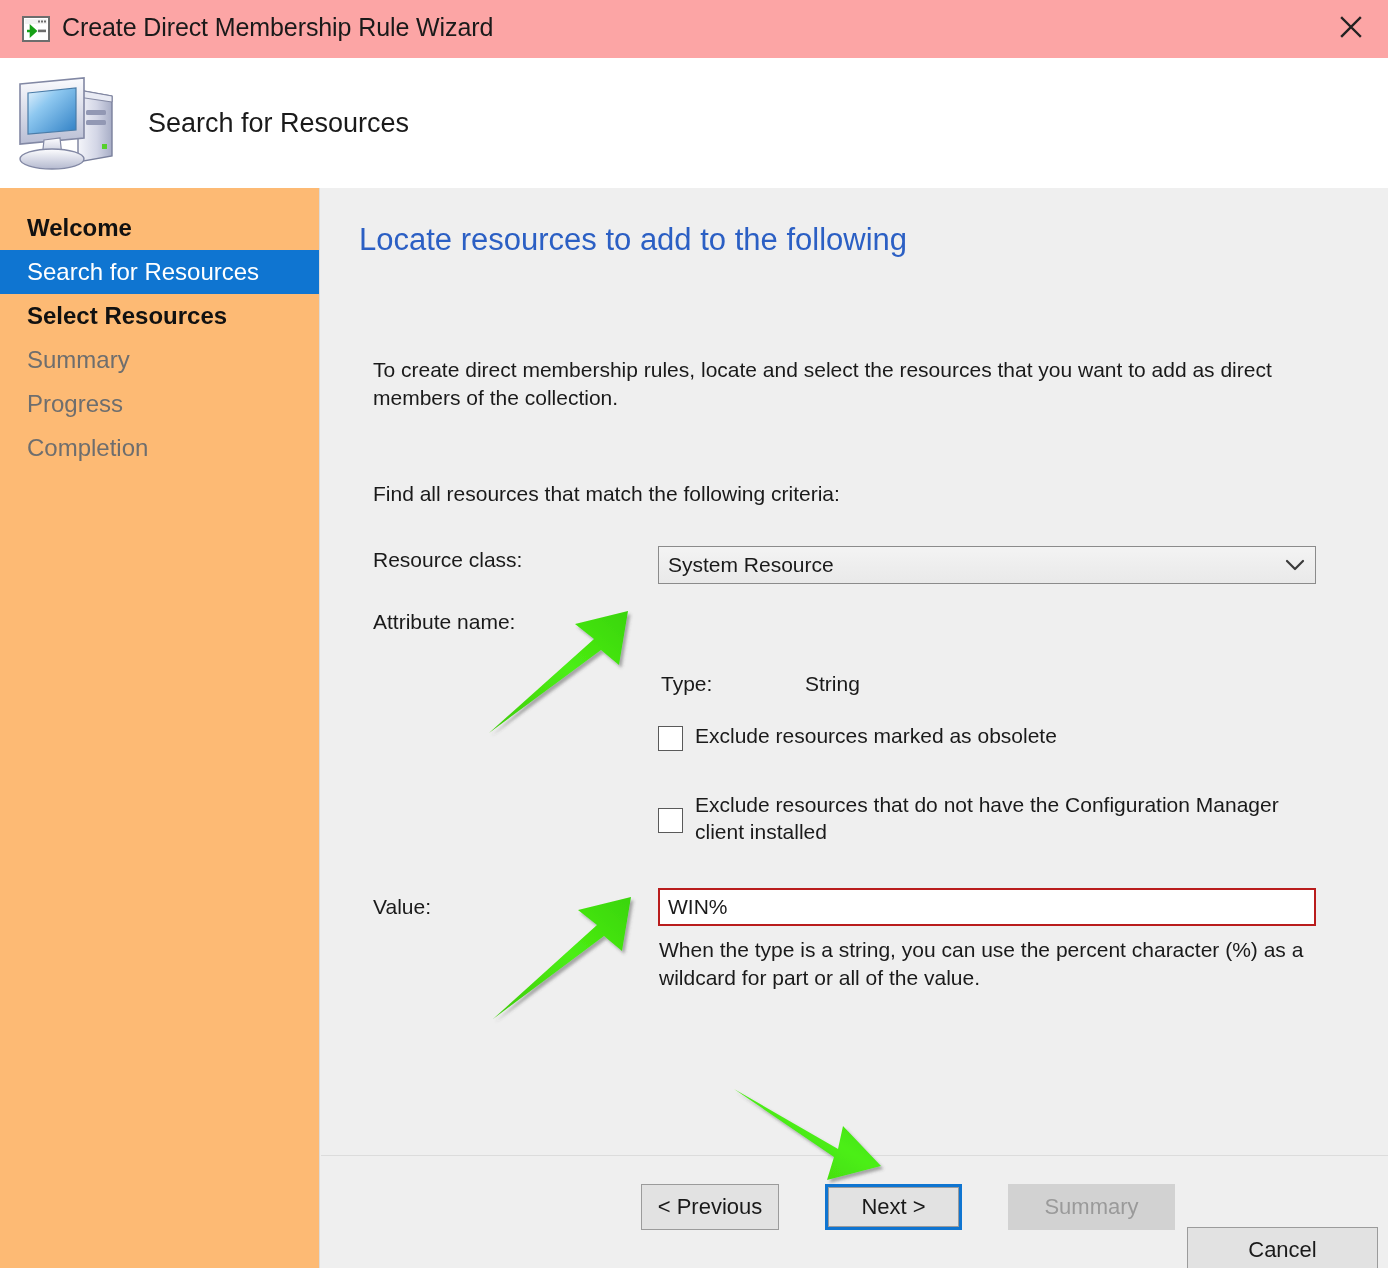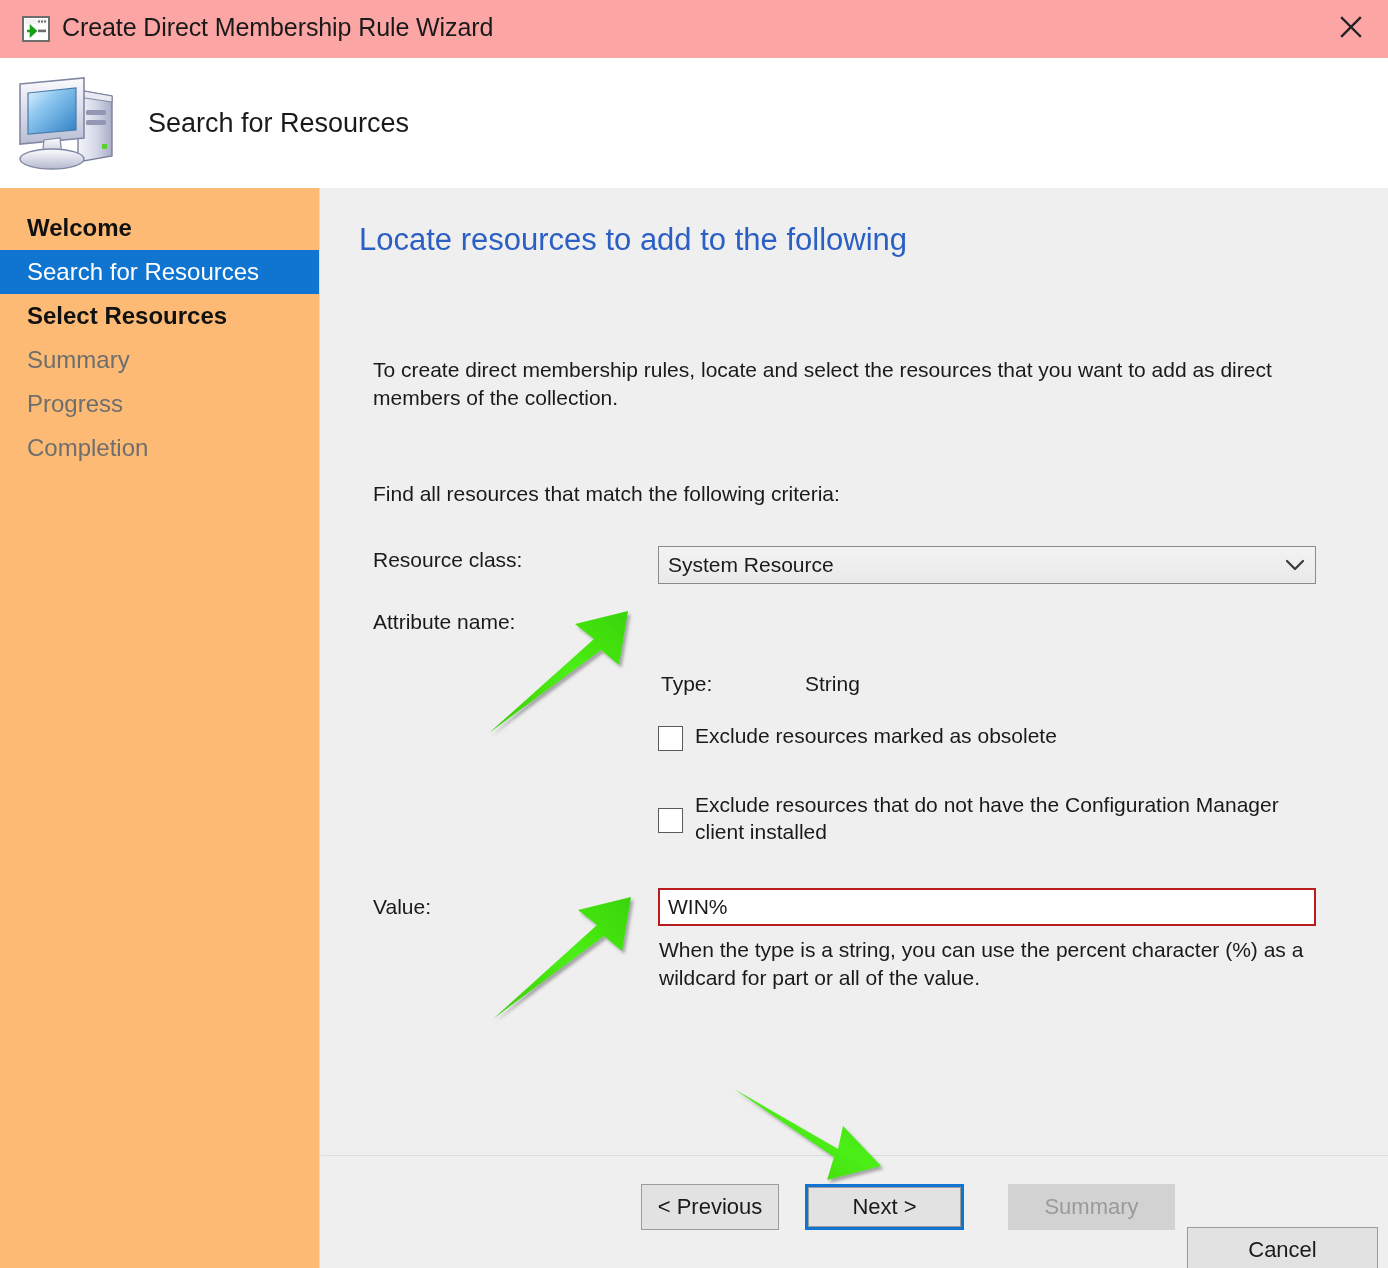--- a/index.html
+++ b/index.html
@@ -246,21 +246,21 @@
     font-size: 22px;
     color: #1a1a1a;
     display: flex;
     align-items: center;
     justify-content: center;
     cursor: pointer;
     font-family: "Liberation Sans", sans-serif;
   }
   .btn-previous { left: 320px; width: 138px; }
   .btn-next {
-    left: 484px; width: 159px;
+    left: 504px; width: 137px;
     border: 3px solid #0f75d1;
     background: #e2e2e2;
     box-shadow: inset 0 0 0 1px #9b9b9b;
   }
   .btn-summary {
     left: 687px; width: 167px;
     background: #d2d2d2;
     border: 1px solid #d2d2d2;
     color: #9a9a9a;
     cursor: default;

